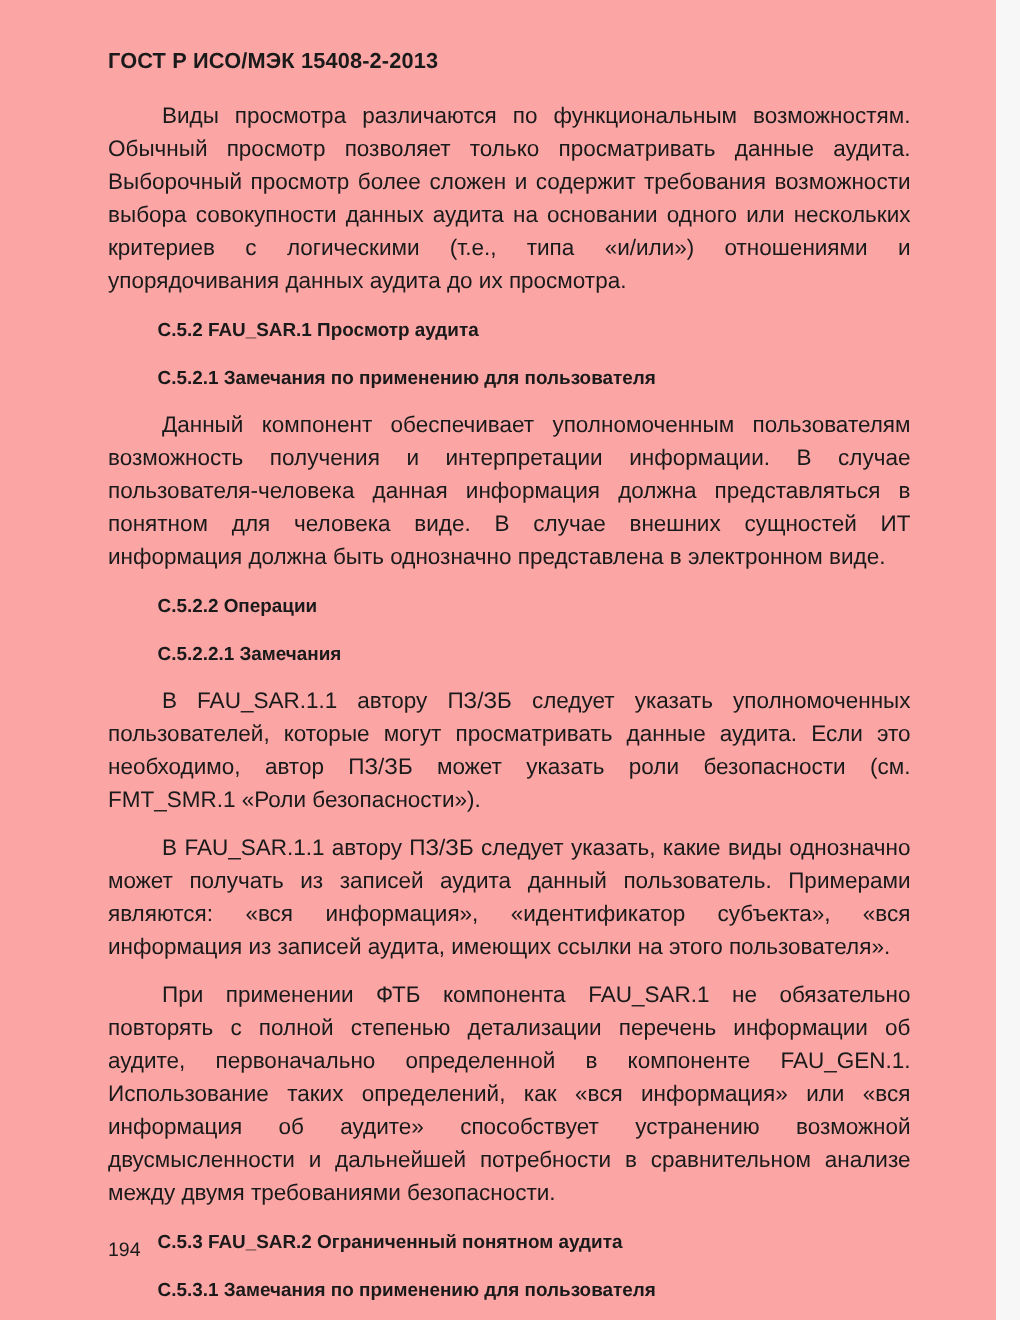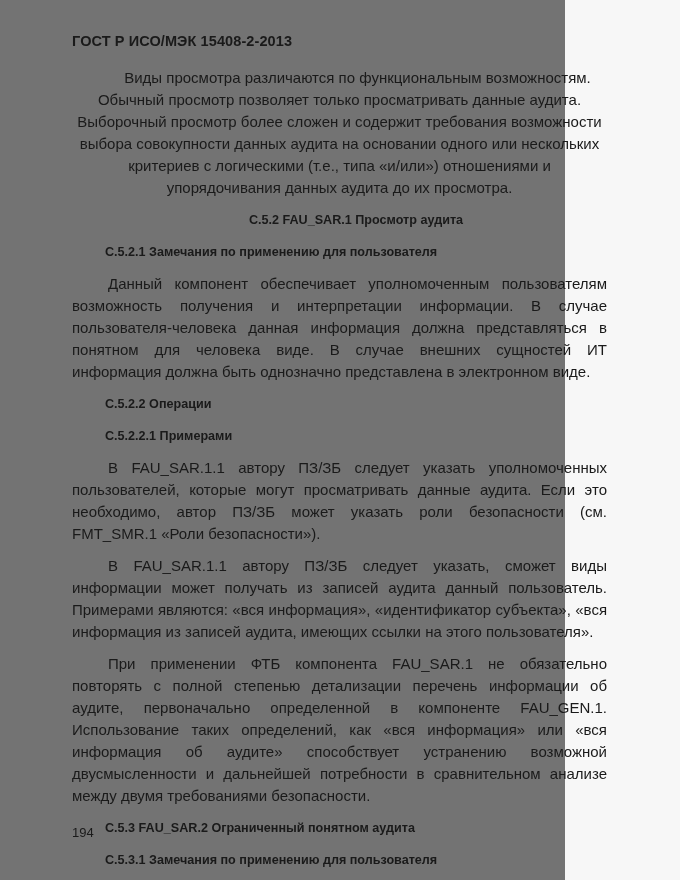--- a/index.html
+++ b/index.html
@@ -12,23 +12,23 @@
     height: 880px;
     position: relative;
     font-family: "Liberation Sans", sans-serif;
     color: #1a1a1a;
     overflow: hidden;
   }
   .page {
     position: absolute;
     left: 0;
     top: 0;
-    width: 565px;
+    width: 664px;
     height: 880px;
-    background: #737373;
+    background: #fca5a5;
   }
   .doc-header {
     position: absolute;
     left: 72px;
     top: 33px;
     font-size: 14.5px;
     font-weight: bold;
     letter-spacing: 0.1px;
     white-space: nowrap;
   }
@@ -56,21 +56,21 @@
     content: "";
     display: inline-block;
     width: 36px;
   }
   .heading {
     font-size: 12.6px;
     font-weight: bold;
     line-height: 22px;
     margin: 0 0 10px 33px;
   }
-  .gap-top { margin-top: 9px; text-align: center; }
+  .gap-top { margin-top: 9px; }
   .page-number {
     position: absolute;
     left: 72px;
     top: 825px;
     font-size: 13px;
     color: #1a1a1a;
     text-align: right;
   }
 </style>
 </head>
@@ -87,25 +87,25 @@
     <p class="para indent gap-top">Виды просмотра различаются по функциональным возможностям. Обычный просмотр позволяет только просматривать данные аудита. Выборочный просмотр более сложен и содержит требования возможности выбора совокупности данных аудита на основании одного или нескольких критериев с логическими (т.е., типа «и/или») отношениями и упорядочивания данных аудита до их просмотра.</p>
 
     <div class="heading gap-top">C.5.2 FAU_SAR.1 Просмотр аудита</div>
 
     <div class="heading">C.5.2.1 Замечания по применению для пользователя</div>
 
     <p class="para indent">Данный компонент обеспечивает уполномоченным пользователям возможность получения и интерпретации информации. В случае пользователя-человека данная информация должна представляться в понятном для человека виде. В случае внешних сущностей ИТ информация должна быть однозначно представлена в электронном виде.</p>
 
     <div class="heading">C.5.2.2 Операции</div>
 
-    <div class="heading">C.5.2.2.1 Примерами</div>
+    <div class="heading">C.5.2.2.1 Замечания</div>
 
     <p class="para indent">В FAU_SAR.1.1 автору ПЗ/ЗБ следует указать уполномоченных пользователей, которые могут просматривать данные аудита. Если это необходимо, автор ПЗ/ЗБ может указать роли безопасности (см. FMT_SMR.1 «Роли безопасности»).</p>
 
-    <p class="para indent">В FAU_SAR.1.1 автору ПЗ/ЗБ следует указать, сможет виды информации может получать из записей аудита данный пользователь. Примерами являются: «вся информация», «идентификатор субъекта», «вся информация из записей аудита, имеющих ссылки на этого пользователя».</p>
+    <p class="para indent">В FAU_SAR.1.1 автору ПЗ/ЗБ следует указать, какие виды однозначно может получать из записей аудита данный пользователь. Примерами являются: «вся информация», «идентификатор субъекта», «вся информация из записей аудита, имеющих ссылки на этого пользователя».</p>
 
     <p class="para indent">При применении ФТБ компонента FAU_SAR.1 не обязательно повторять с полной степенью детализации перечень информации об аудите, первоначально определенной в компоненте FAU_GEN.1. Использование таких определений, как «вся информация» или «вся информация об аудите» способствует устранению возможной двусмысленности и дальнейшей потребности в сравнительном анализе между двумя требованиями безопасности.</p>
 
     <div class="heading">C.5.3 FAU_SAR.2 Ограниченный понятном аудита</div>
 
     <div class="heading">C.5.3.1 Замечания по применению для пользователя</div>
 
     <p class="para indent">В компоненте FAU_SAR.2 определяется, что ни один пользователь, не указанный в FAU_SAR.1 «Просмотр аудита», не сможет читать записи аудита.</p>
 
   </div>

